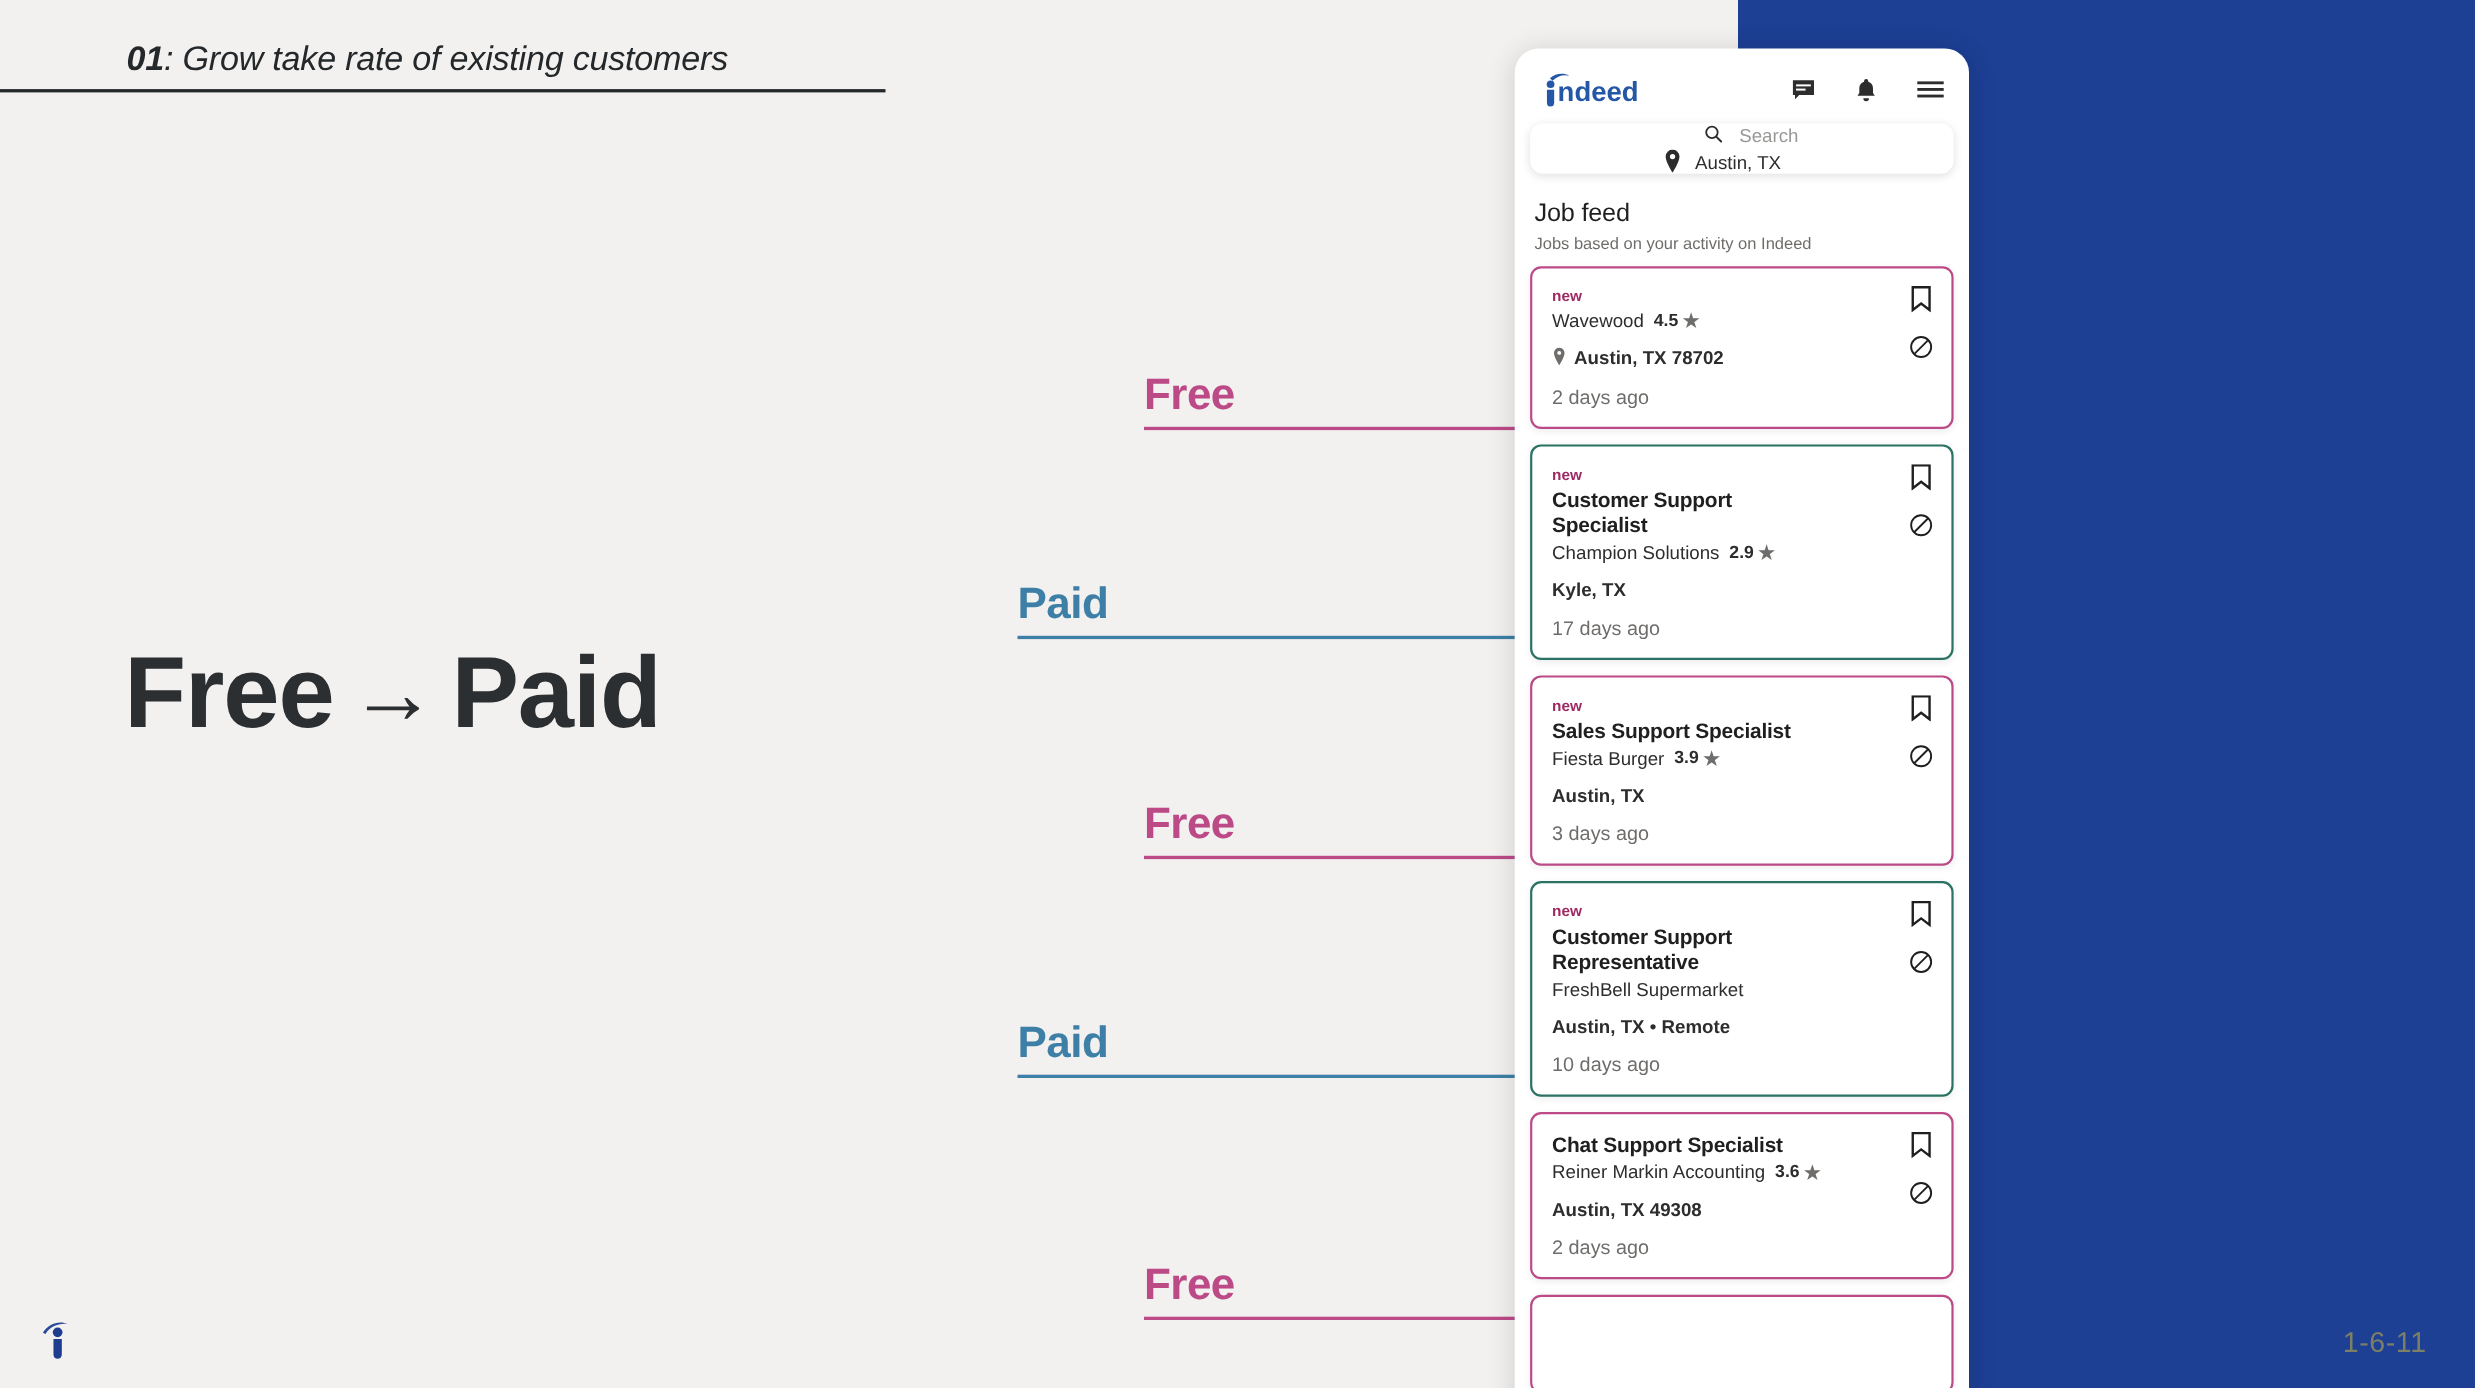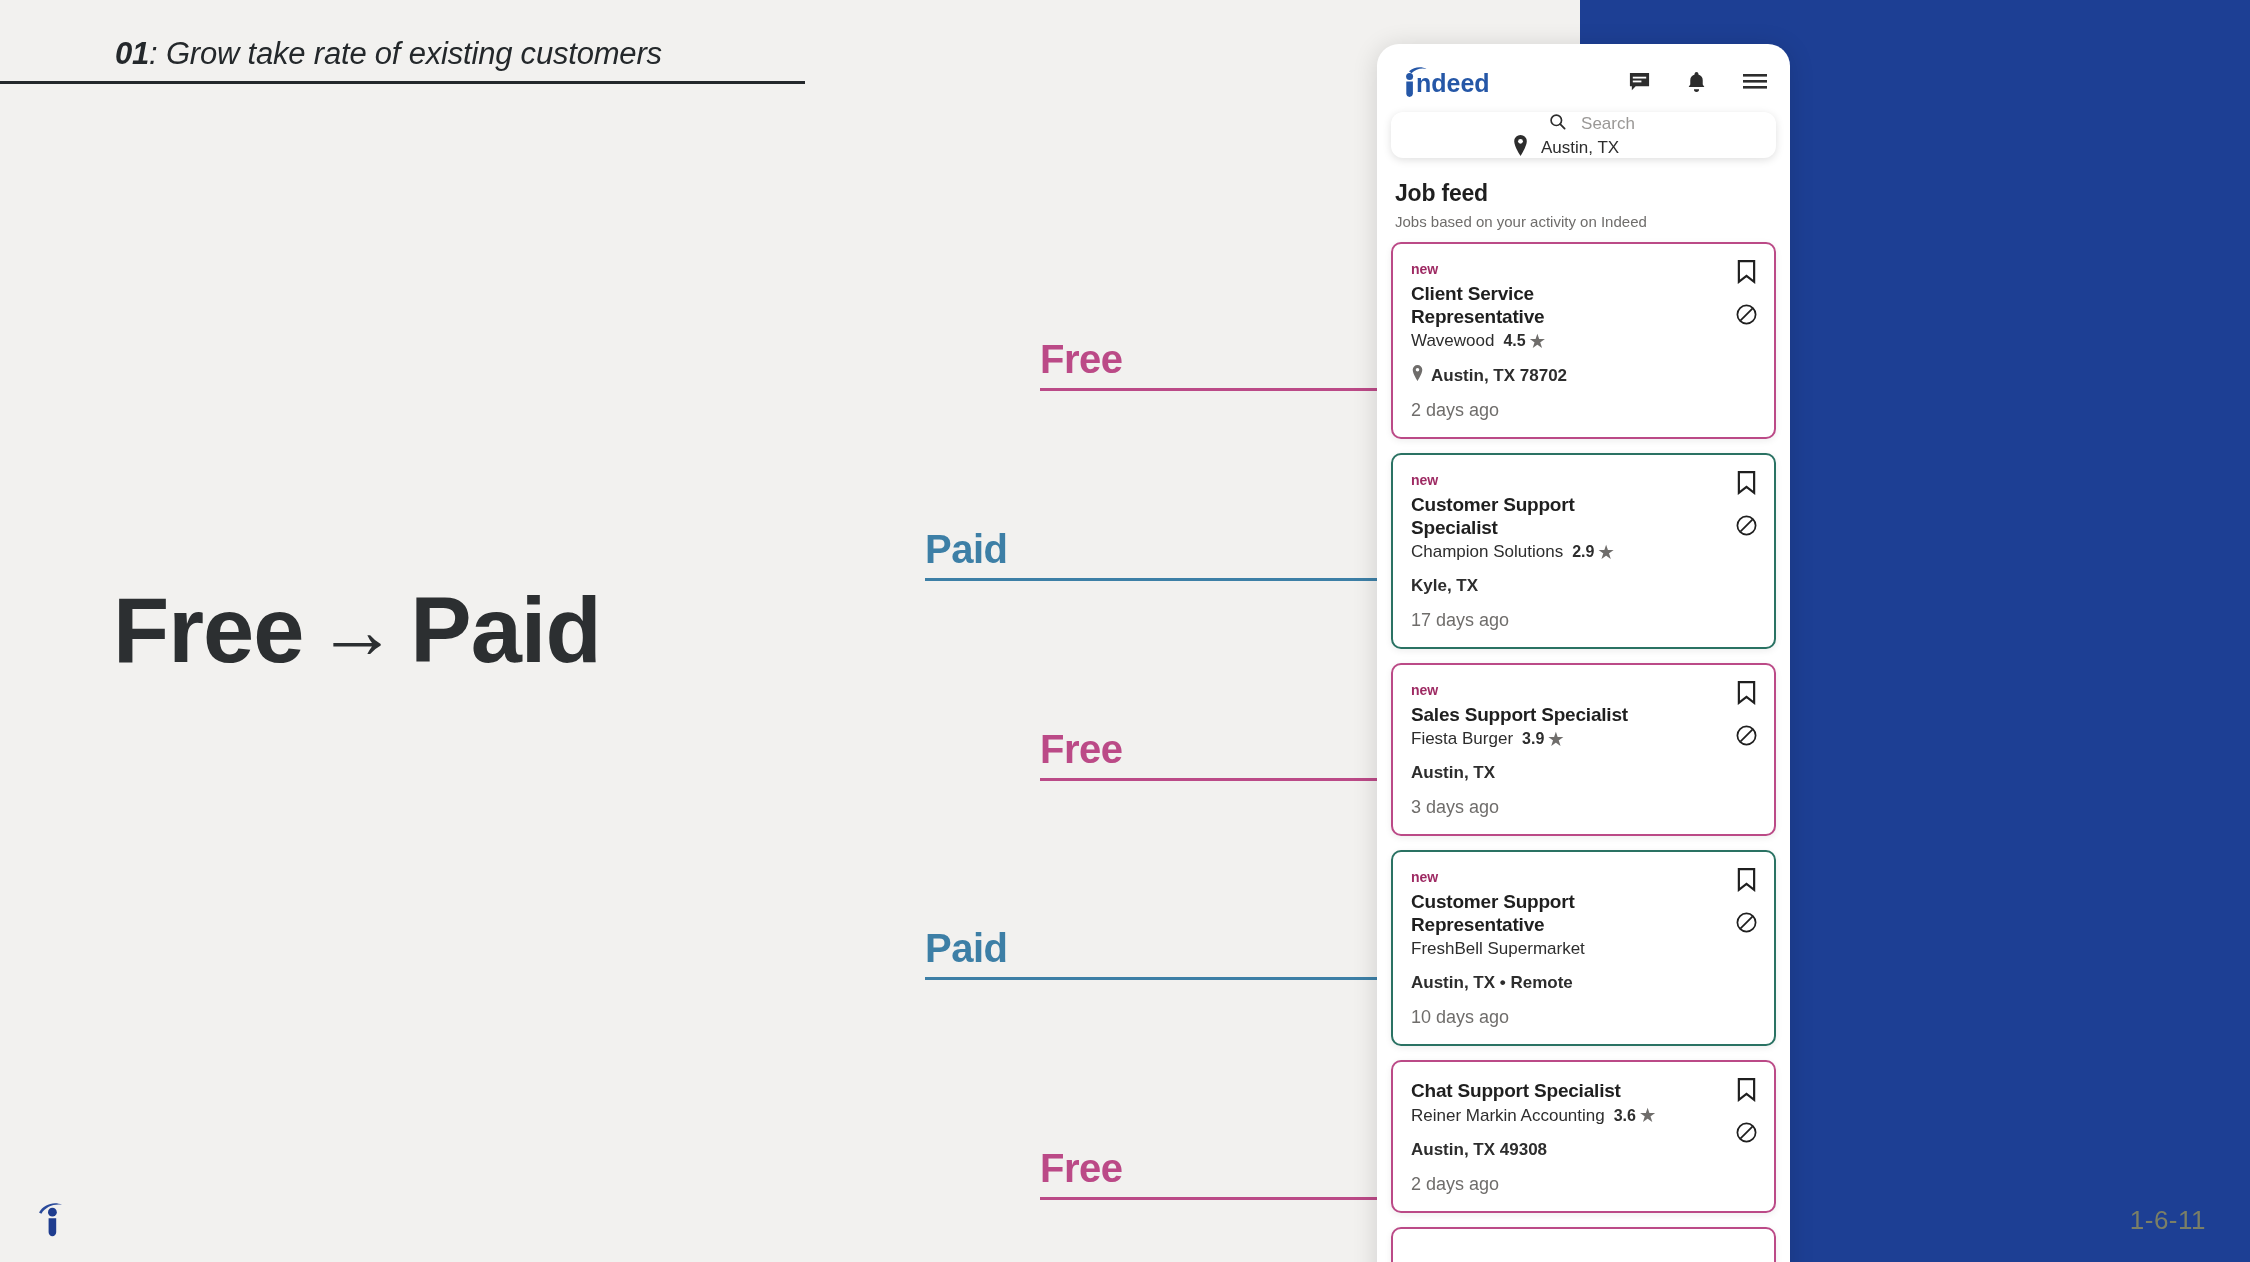--- a/index.html
+++ b/index.html
@@ -140,21 +140,21 @@
     flex: 0 0 auto;
     display: flex; align-items: center;
     gap: 12px;
     padding-left: 16px;
     width: 175px;
   }
   .sb-placeholder { color: #9a9896; font-size: 17px; }
   .sb-location { color: #2d2d2d; font-size: 17px; }
 
   .feed-head { padding: 22px 18px 0 18px; }
-  .feed-title { font-size: 23px; font-weight: bold; color: #1f1f1f; letter-spacing: -0.2px; }
+  .feed-title { font-size: 23px; font-weight: normal; color: #1f1f1f; letter-spacing: -0.2px; }
   .feed-sub { font-size: 15px; color: #6f6d6b; margin-top: 6px; }
 
   .cards { padding: 12px 14px 0 14px; display: flex; flex-direction: column; gap: 14px; }
 
   .job-card {
     position: relative;
     background: #fff;
     border-radius: 10px;
     border: 2.5px solid #2a7263;
     padding: 17px 18px 16px 18px;
@@ -322,21 +322,20 @@
     </div>
 
     <div class="feed-head">
       <div class="feed-title">Job feed</div>
       <div class="feed-sub">Jobs based on your activity on Indeed</div>
     </div>
 
     <div class="cards" id="cards-container">
         <div class="job-card free">
           <div class="badge-new">new</div>
-          <div class="job-title">Client Service Representative</div>
           <div class="job-company">
             <span>Wavewood</span>
             <span class="job-rating">4.5<span class="star">★</span></span>
           </div>
           <div class="job-location">
             <span><svg width="13" height="16" viewBox="0 0 16 22">
                 <path d="M8 0a6.6 6.6 0 0 0-6.6 6.6C1.4 11.9 8 22 8 22s6.6-10.1 6.6-15.4A6.6 6.6 0 0 0 8 0z" fill="#6f6d6b"></path>
                 <circle cx="8" cy="6.6" r="2.4" fill="#fff"></circle>
               </svg></span>
             <span>Austin, TX 78702</span>

